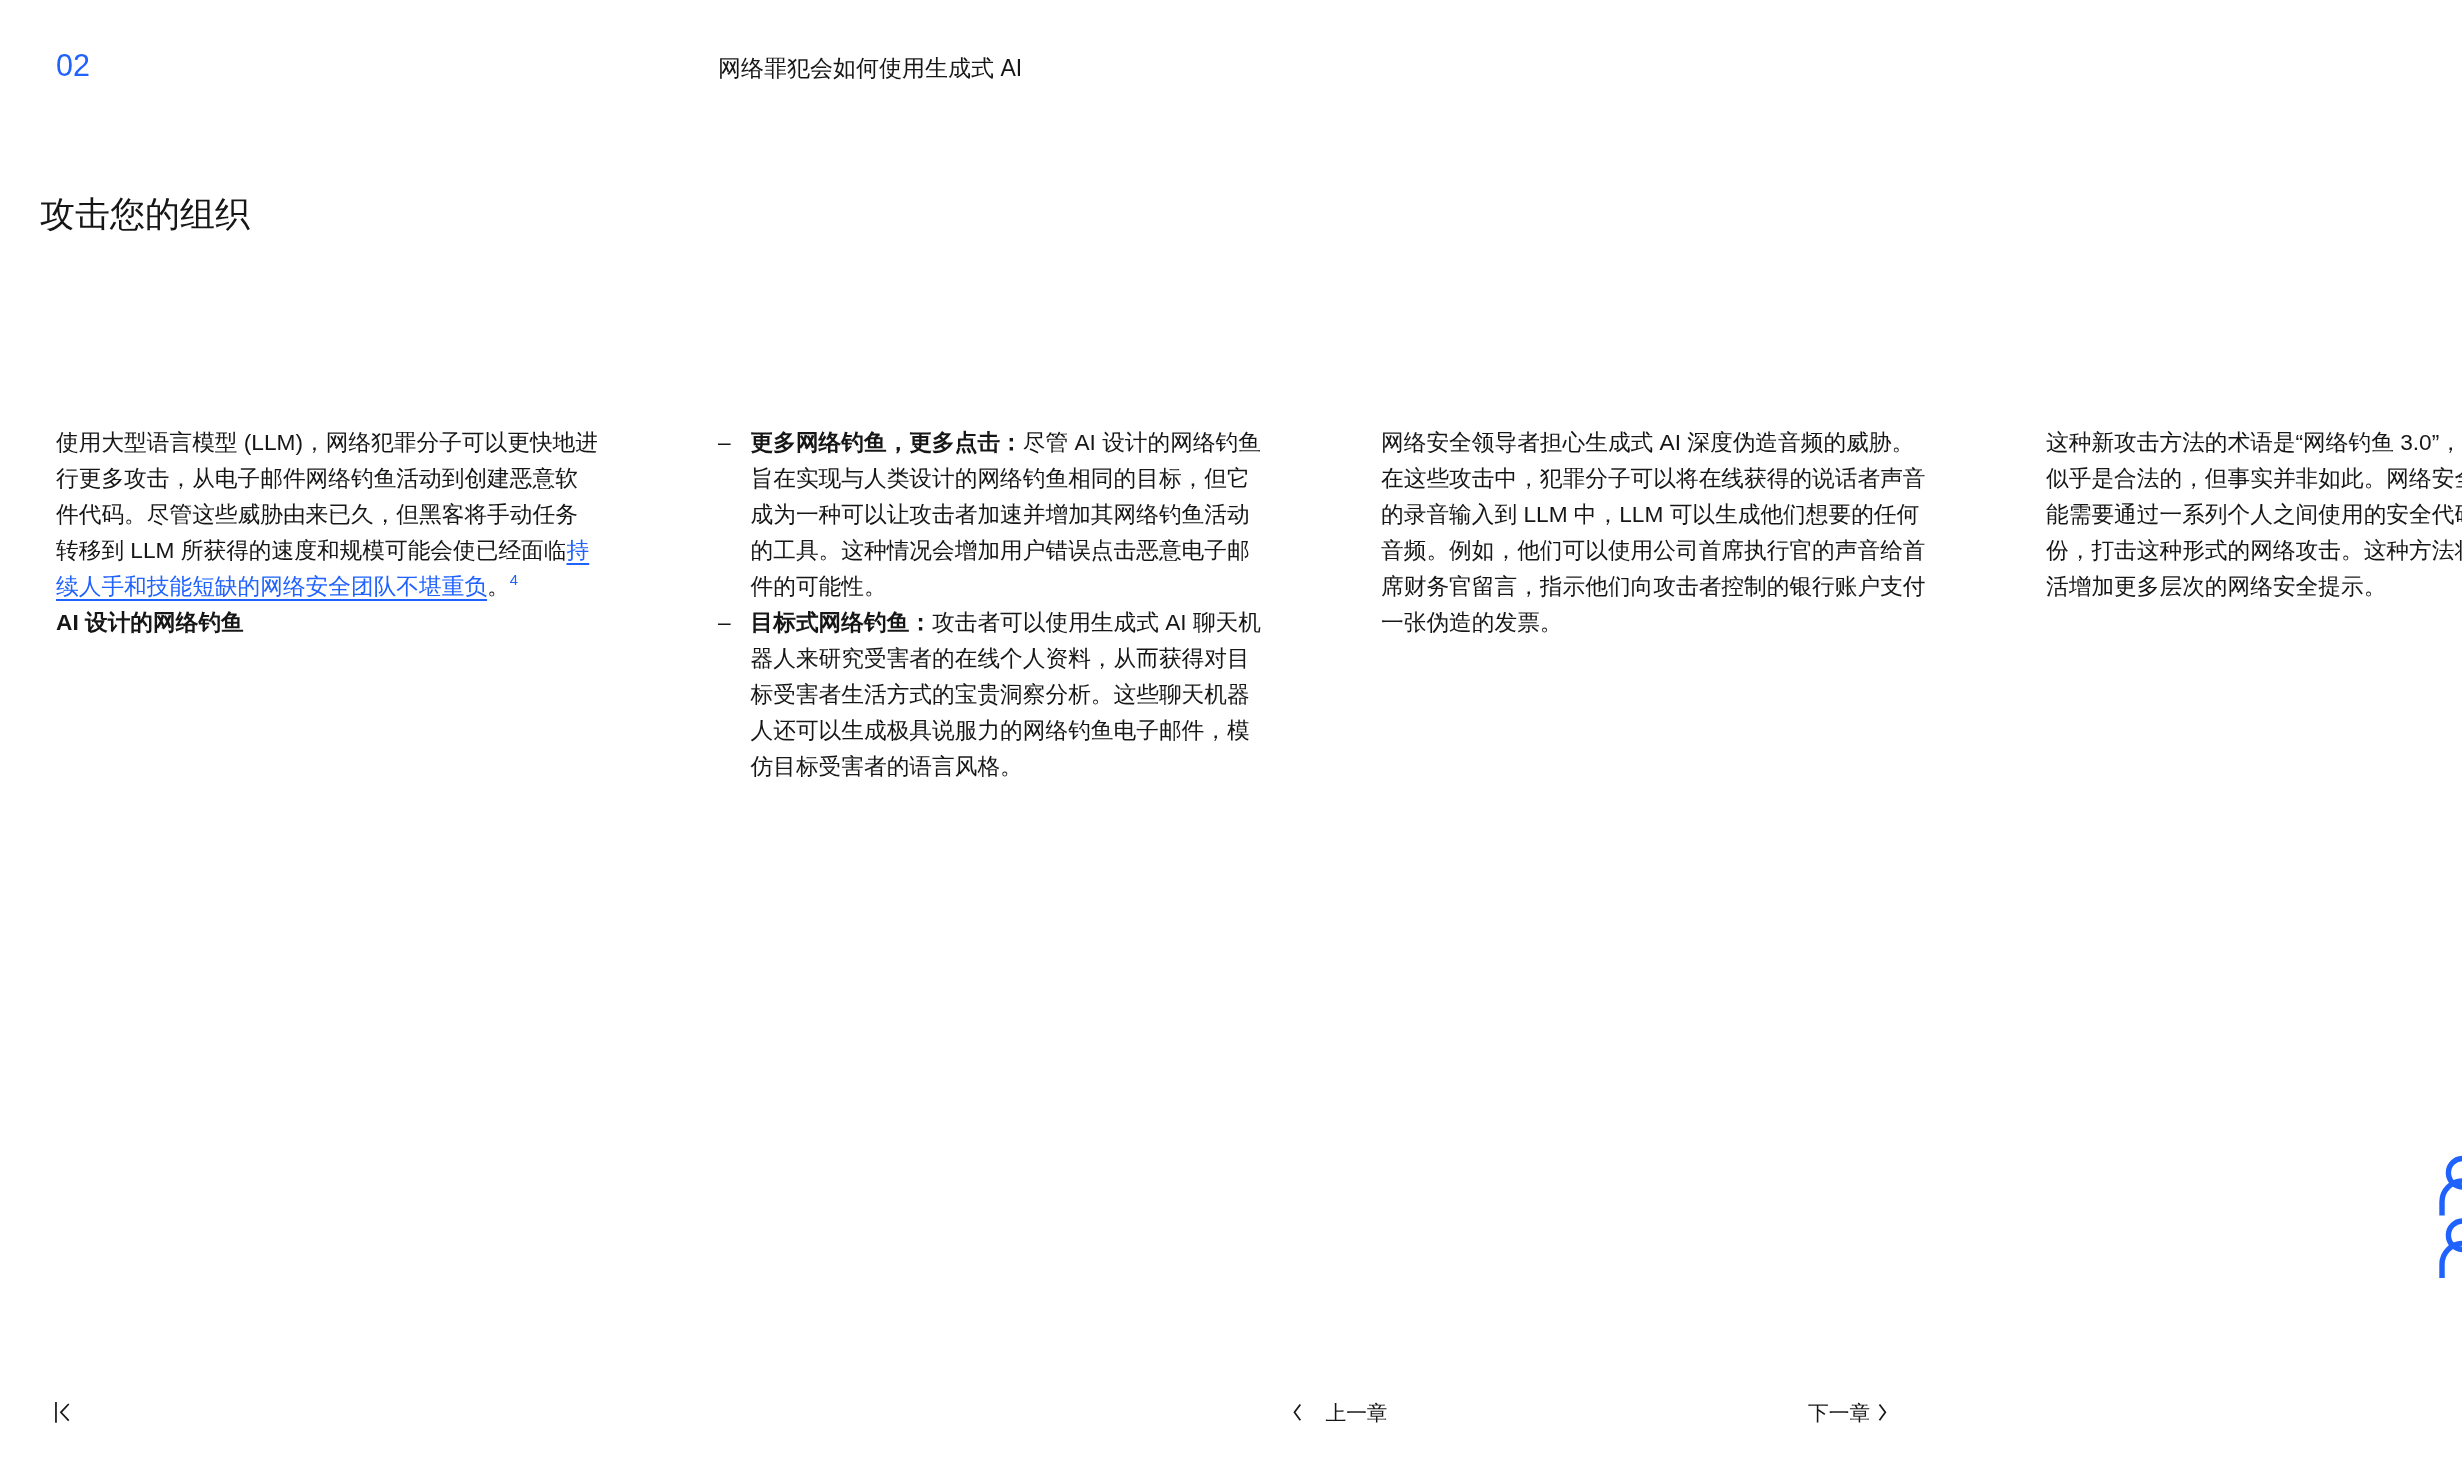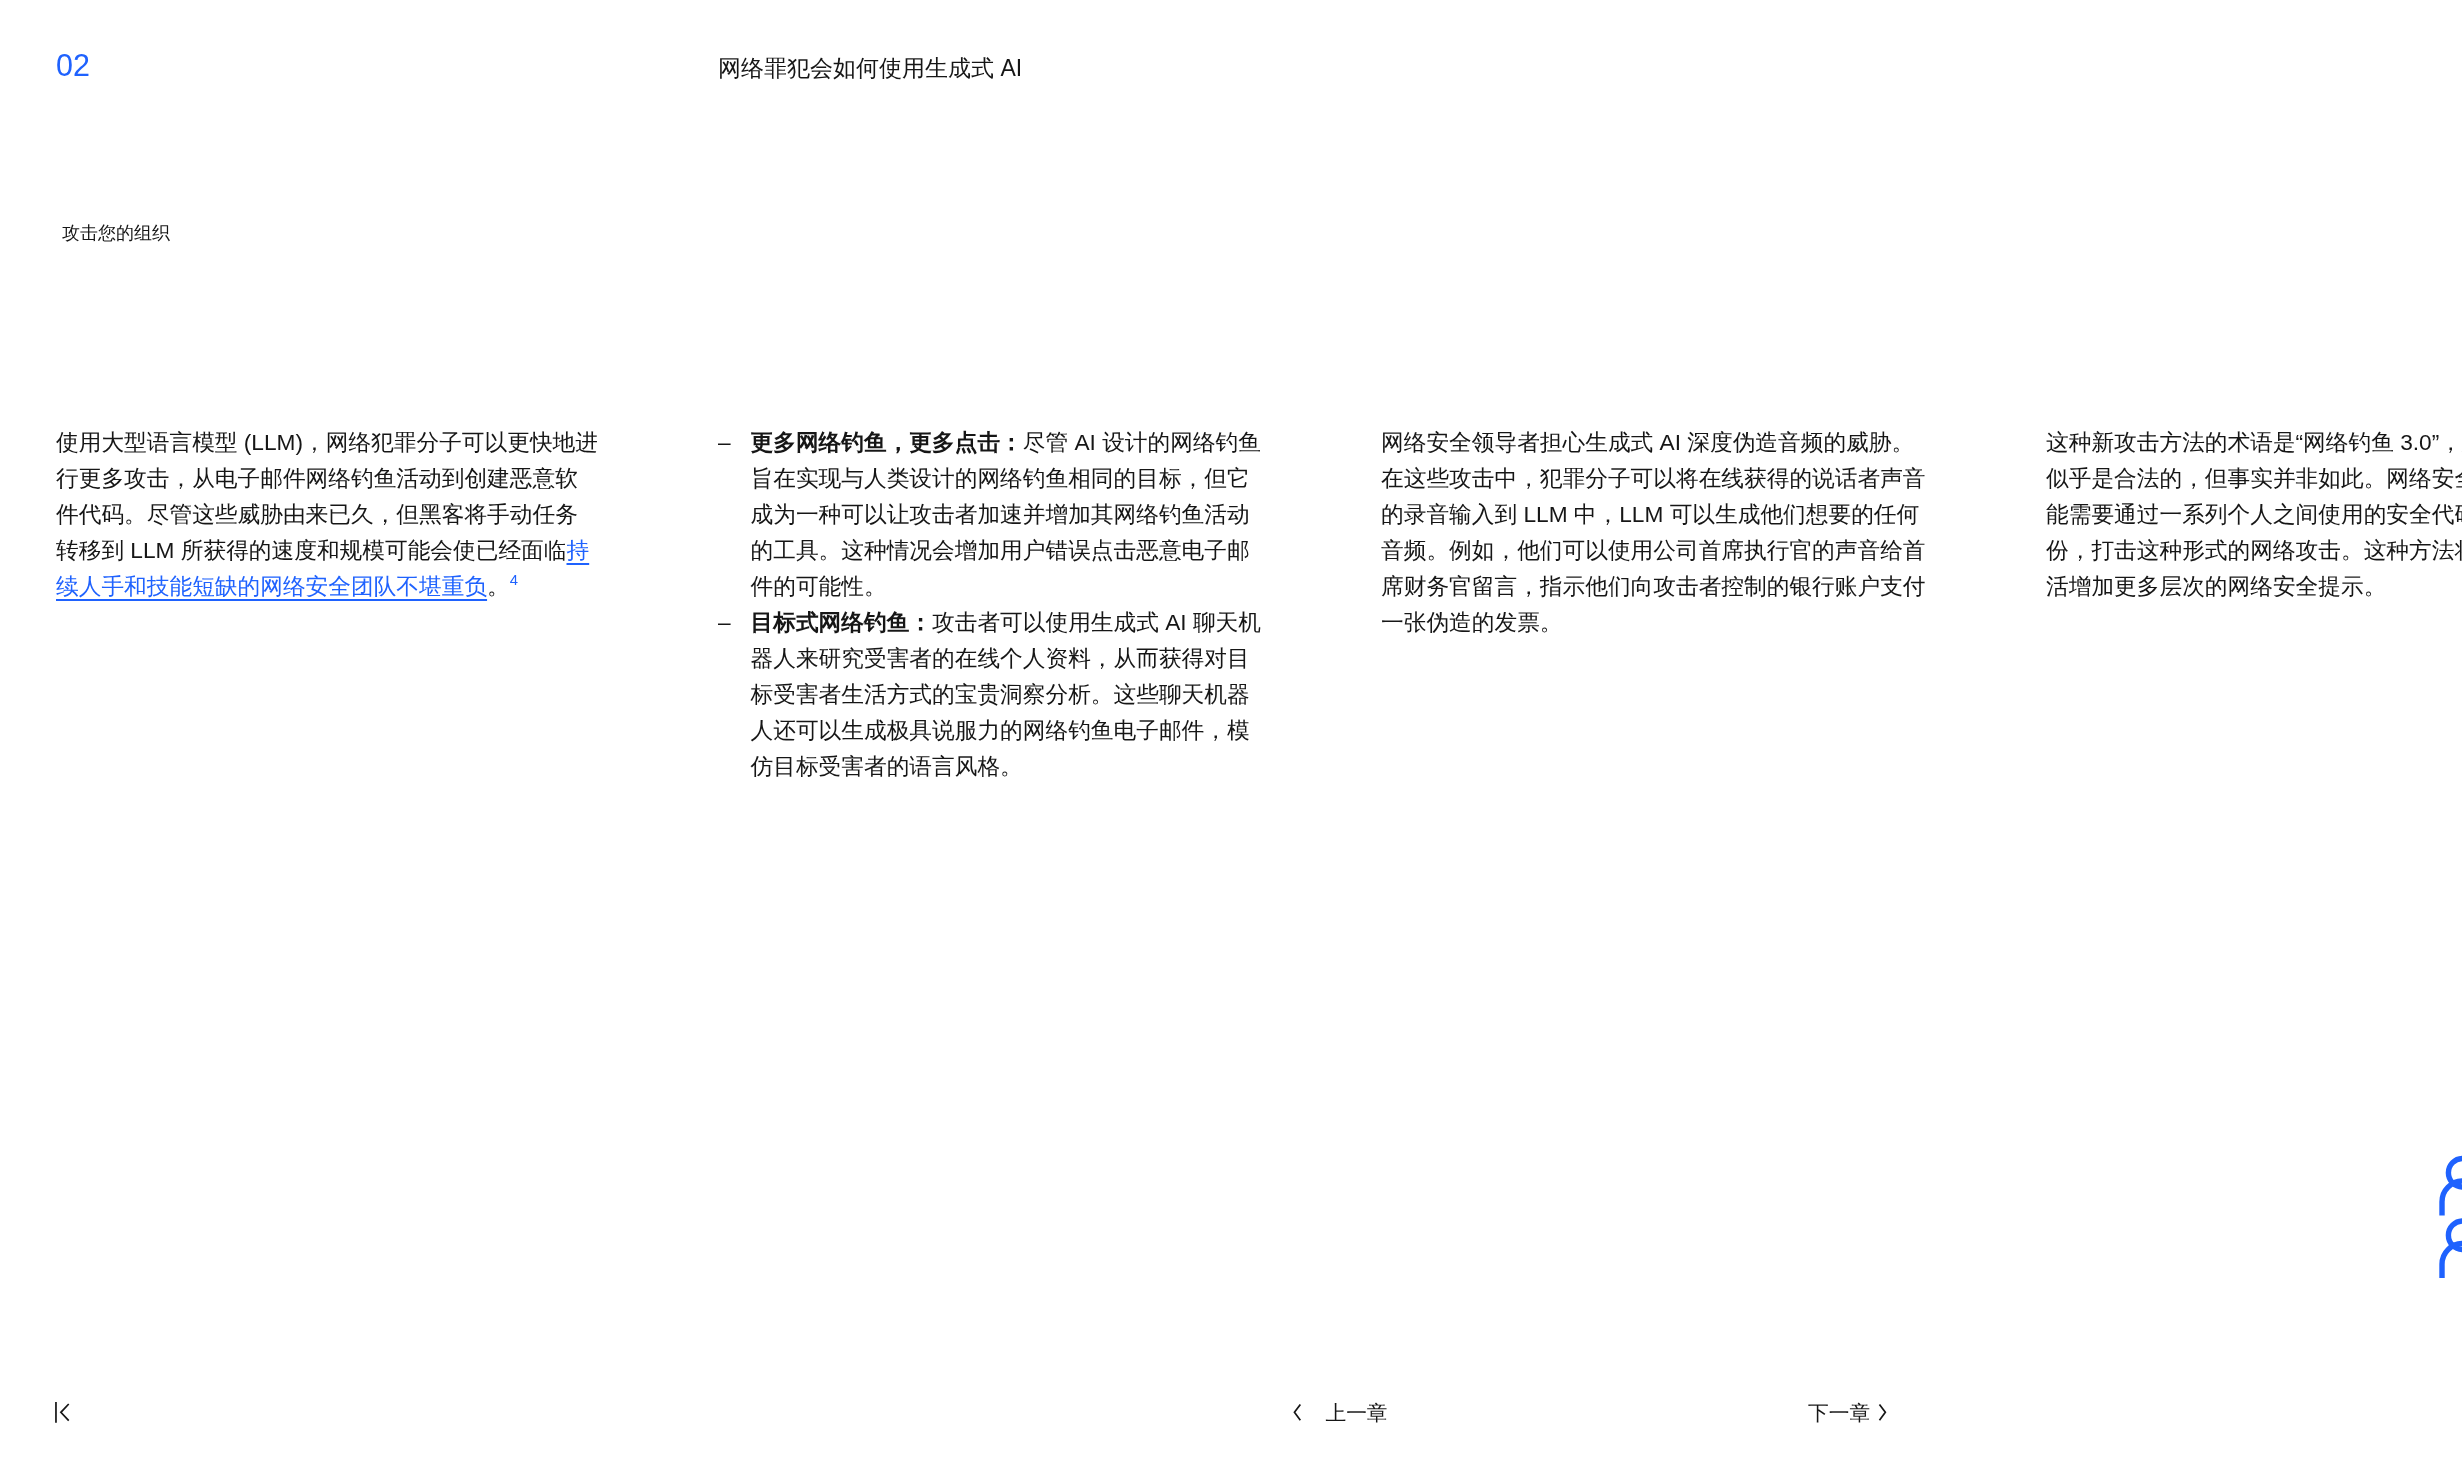--- a/index.html
+++ b/index.html
@@ -12,22 +12,22 @@
   }
   .chapter-num {
     position:absolute; left:56px; top:48px;
     font-size:30.5px; line-height:34px; color:var(--accent); font-weight:400;
   }
   .header-title {
     position:absolute; left:718px; top:54px;
     font-size:23px; line-height:29.5px; color:var(--text); font-weight:400;
   }
   .section-title {
-    position:absolute; left:62px; top:196px;
-    font-size:18px; line-height:35px; font-weight:400;margin-top:20px;
+    position:absolute; left:40px; top:196px;
+    font-size:35px; line-height:35px; font-weight:400;
   }
   .col {
     position:absolute; top:388px;
     font-size:22.7px; line-height:36px; text-align:left;margin-top:36px;
   }
   #col1 { left:56px;  width:544px; }
   #col2 { left:718px; width:549px; }
   #col3 { left:1381px; width:549px; }
   #col4 { left:2046px; width:549px; }
   .col p { margin:0; }
@@ -55,20 +55,21 @@
 <body>
 
 <div id="page">
 
   <div class="chapter-num">02</div>
   <div class="header-title">网络罪犯会如何使用生成式 AI</div>
   <div class="section-title">攻击您的组织</div>
 
   <div id="col1" class="col">
     <p><span>使用大型语言模型 (LLM)，网络犯罪分子可以更快地进行更多攻击，从电子邮件网络钓鱼活动到创建恶意软件代码。尽管这些威胁由来已久，但黑客将手动任务转移到 LLM 所获得的速度和规模可能会使已经面临</span><a class="link">持续人手和技能短缺的网络安全团队不堪重负</a><span>。</span><sup class="fn">4</sup></p>
+    <p class="gap-line bold-head">AI 设计的网络钓鱼</p>
   </div>
 
   <div id="col2" class="col">
     <div class="bullet">
       <span class="marker">–</span>
       <span class="btext"><strong>更多网络钓鱼，更多点击：</strong><span>尽管 AI 设计的网络钓鱼旨在实现与人类设计的网络钓鱼相同的目标，但它成为一种可以让攻击者加速并增加其网络钓鱼活动的工具。这种情况会增加用户错误点击恶意电子邮件的可能性。</span></span>
     </div>
     <div class="bullet">
       <span class="marker">–</span>
       <span class="btext"><strong>目标式网络钓鱼：</strong><span>攻击者可以使用生成式 AI 聊天机器人来研究受害者的在线个人资料，从而获得对目标受害者生活方式的宝贵洞察分析。这些聊天机器人还可以生成极具说服力的网络钓鱼电子邮件，模仿目标受害者的语言风格。</span></span>

